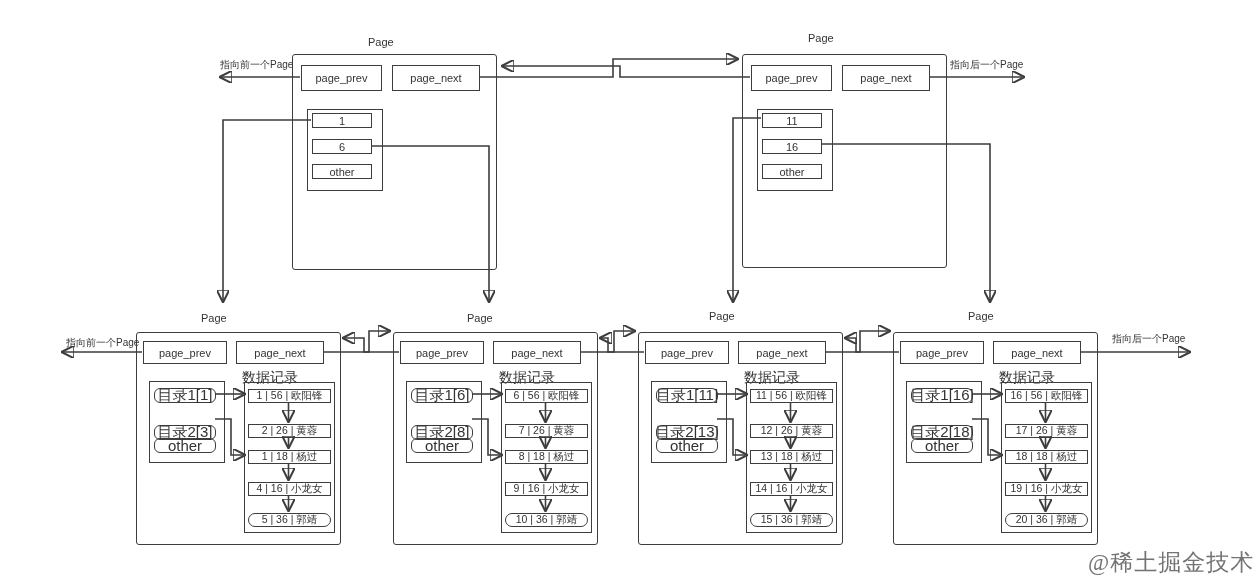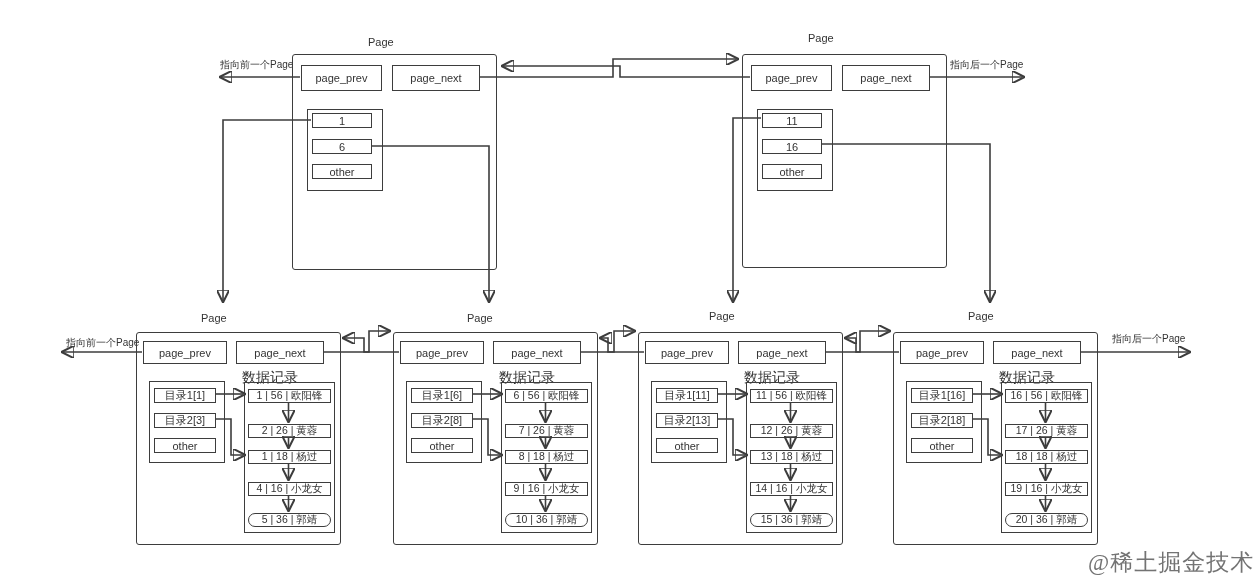--- a/index.html
+++ b/index.html
@@ -20,22 +20,22 @@
   .tp-grp{left:14px;top:54px;width:76px;height:82px;border:1.5px solid #3d3d3d;position:absolute;}
   .tp-i{left:19px;width:60px;height:15px;}
   .tp-i1{top:58px;} .tp-i2{top:84px;} .tp-i3{top:109px;}
   
   .bp{width:205px;height:213px;top:332px;}
   .bp1{left:136px;} .bp2{left:393px;} .bp3{left:638px;} .bp4{left:893px;}
   .bp-prev{left:6px;top:8px;width:84px;height:23px;}
   .bp-next{left:99px;top:8px;width:88px;height:23px;}
   .bp-dr{left:105px;top:36px;width:92px;font-size:14px;}
   .bp-dirg{left:12px;top:48px;width:76px;height:82px;border:1.5px solid #3d3d3d;position:absolute;}
-  .bp-dir{left:17px;width:62px;height:15px;font-size:11px;}
-  .bp-d1{top:55px;} .bp-d2{top:80px;} .bp-d3{top:105px;}
+  .bp-dir{left:17px;width:62px;height:15px;font-size:15px;border-radius:6px;}
+  .bp-d1{top:55px;} .bp-d2{top:92px;} .bp-d3{top:105px;}
   .bp-recg{left:107px;top:49px;width:91px;height:151px;border:1.5px solid #3d3d3d;position:absolute;}
   .bp-rec{left:111px;width:83px;height:14px;font-size:10.5px;text-align:center;}
   .bp-r1{top:56px;} .bp-r2{top:91px;} .bp-r3{top:117px;} .bp-r4{top:149px;} .bp-r5{top:180px;border-radius:7px;}
   .wires{position:absolute;left:0;top:0;pointer-events:none;}
   .wires path{fill:none;stroke:#3d3d3d;stroke-width:1.6;}
   #watermark{position:absolute;left:1088px;top:547px;font-size:23px;color:#737373;
              font-family:"Liberation Serif","DejaVu Serif",serif;letter-spacing:1px;}
 </style>
 </head>
 <body>

